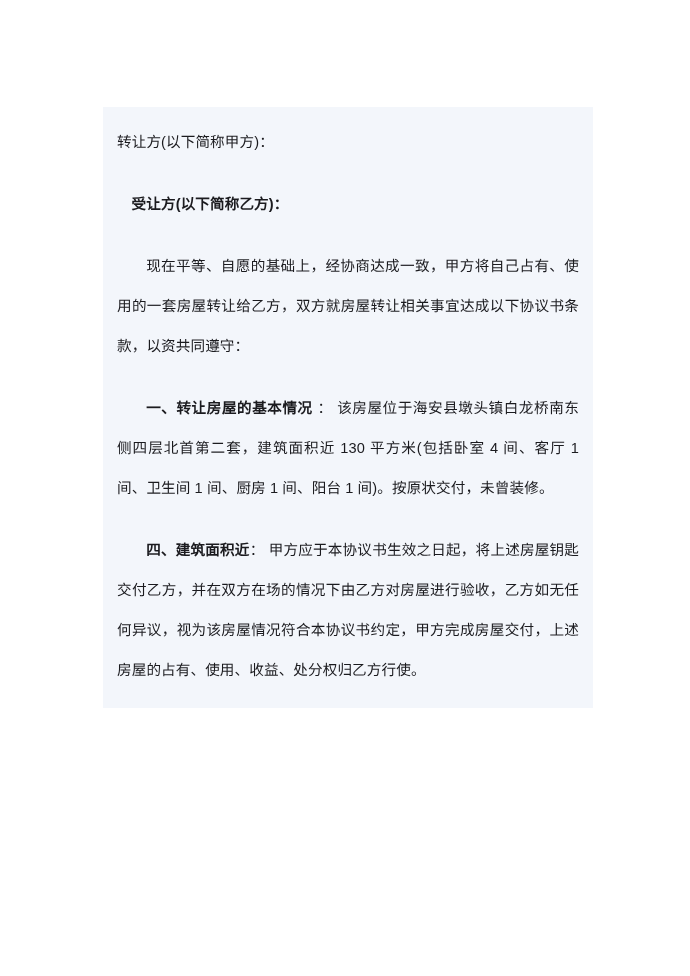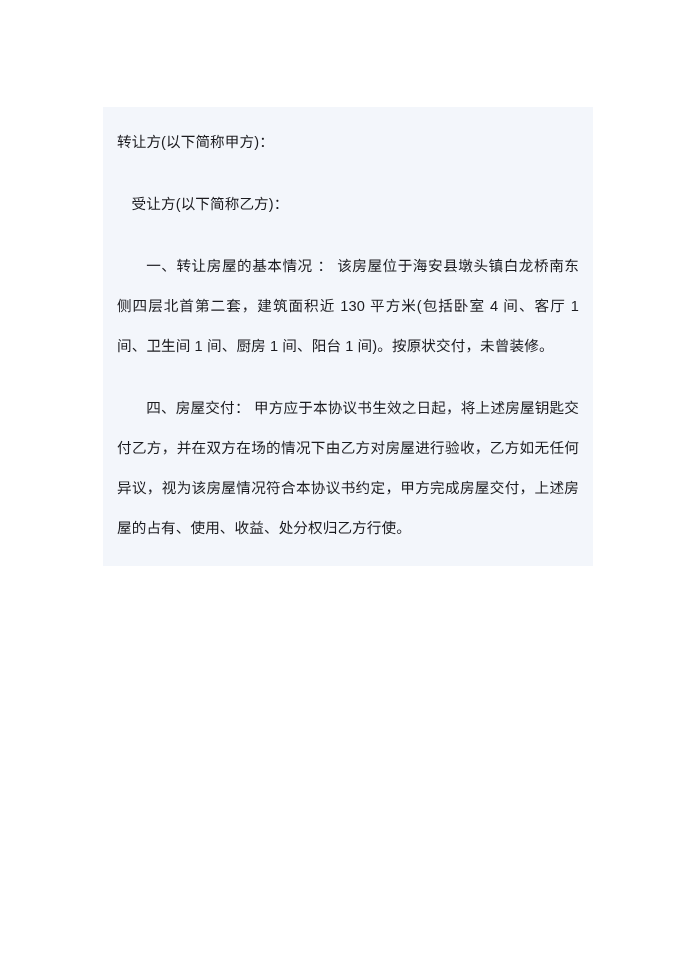--- a/index.html
+++ b/index.html
@@ -50,28 +50,29 @@
     word-break: break-all;
     text-indent: 2em;
   }
 
   
   p.para.indent-0 {
     text-indent: 0;
   }
   p.para.indent-1 {
     text-indent: 1em;
+    font-weight: bold;
   }
 
   p.para + p.para {
     margin-top: 22px;
   }
 
   .heading {
-    font-weight: normal;
+    font-weight: bold;
   }
 
   .spacer-top {
     height: 15px;
   }
   .spacer-bottom {
     height: 16px;
   }
 </style>
 </head>
@@ -81,25 +82,26 @@
 
   <div class="content-block">
     <div class="doc-body">
 
       <div class="spacer-top"></div>
 
       <p class="para indent-0">转让方(以下简称甲方)：</p>
 
       <p class="para indent-1">受让方(以下简称乙方)：</p>
 
+      <p class="para">现在平等、自愿的基础上，经协商达成一致，甲方将自己占有、使用的一套房屋转让给乙方，双方就房屋转让相关事宜达成以下协议书条款，以资共同遵守：</p>
 
       <p class="para"><span class="heading">一、转让房屋的基本情况</span><span> ： </span><span>该房屋位于海安县墩头镇白龙桥南东侧四层北首第二套，建筑面积近 130 平方米(包括卧室 4 间、客厅 1 间、卫生间 1 间、厨房 1 间、阳台 1 间)。按原状交付，未曾装修。</span></p>
 
 
 
-      <p class="para"><span class="heading">四、房屋交付</span><span>： </span><span>甲方应于本协议书生效之日起，将上述房屋钥匙交付乙方，并在双方在场的情况下由乙方对房屋进行验收，乙方如无任何异议，视为该房屋情况符合本协议书约定，甲方完成房屋交付，上述房屋的占有、使用、收益、处分权归乙方行使。</span></p>
+      <p class="para"><span class="heading">四、建筑面积近</span><span>： </span><span>甲方应于本协议书生效之日起，将上述房屋钥匙交付乙方，并在双方在场的情况下由乙方对房屋进行验收，乙方如无任何异议，视为该房屋情况符合本协议书约定，甲方完成房屋交付，上述房屋的占有、使用、收益、处分权归乙方行使。</span></p>
 
       <div class="spacer-bottom"></div>
 
     </div>
   </div>
 
 </div>
 
 </body></html>

